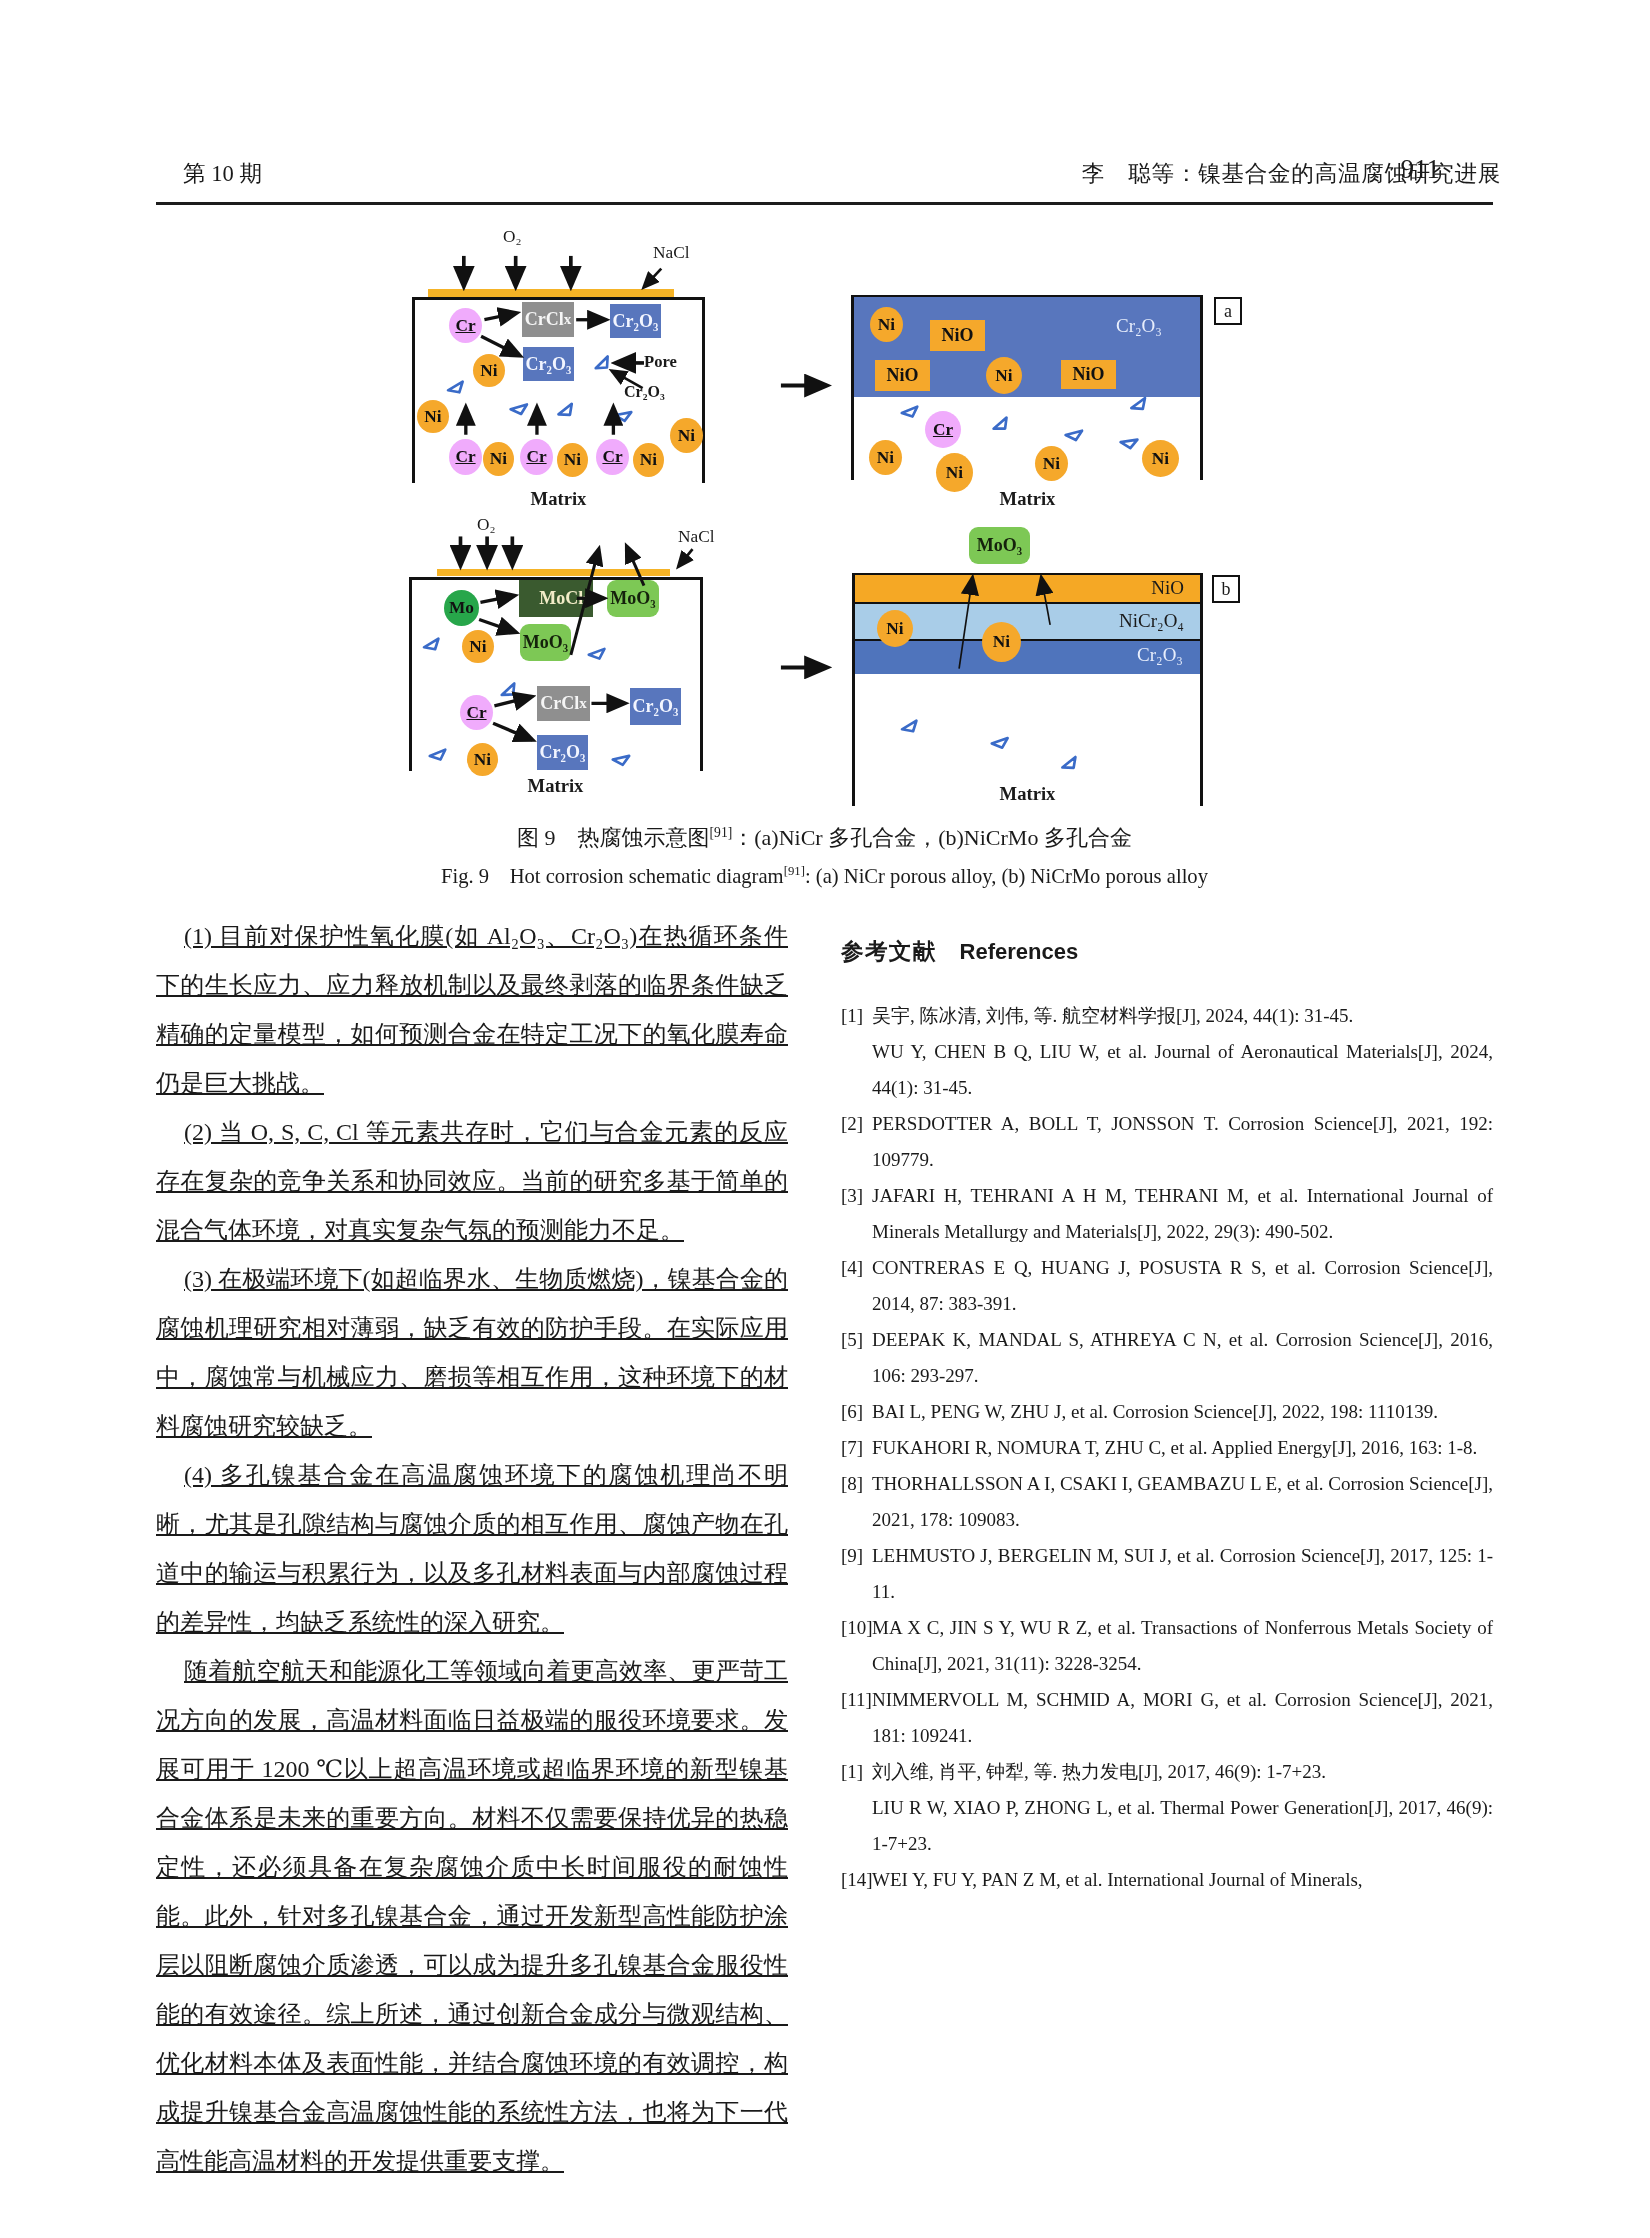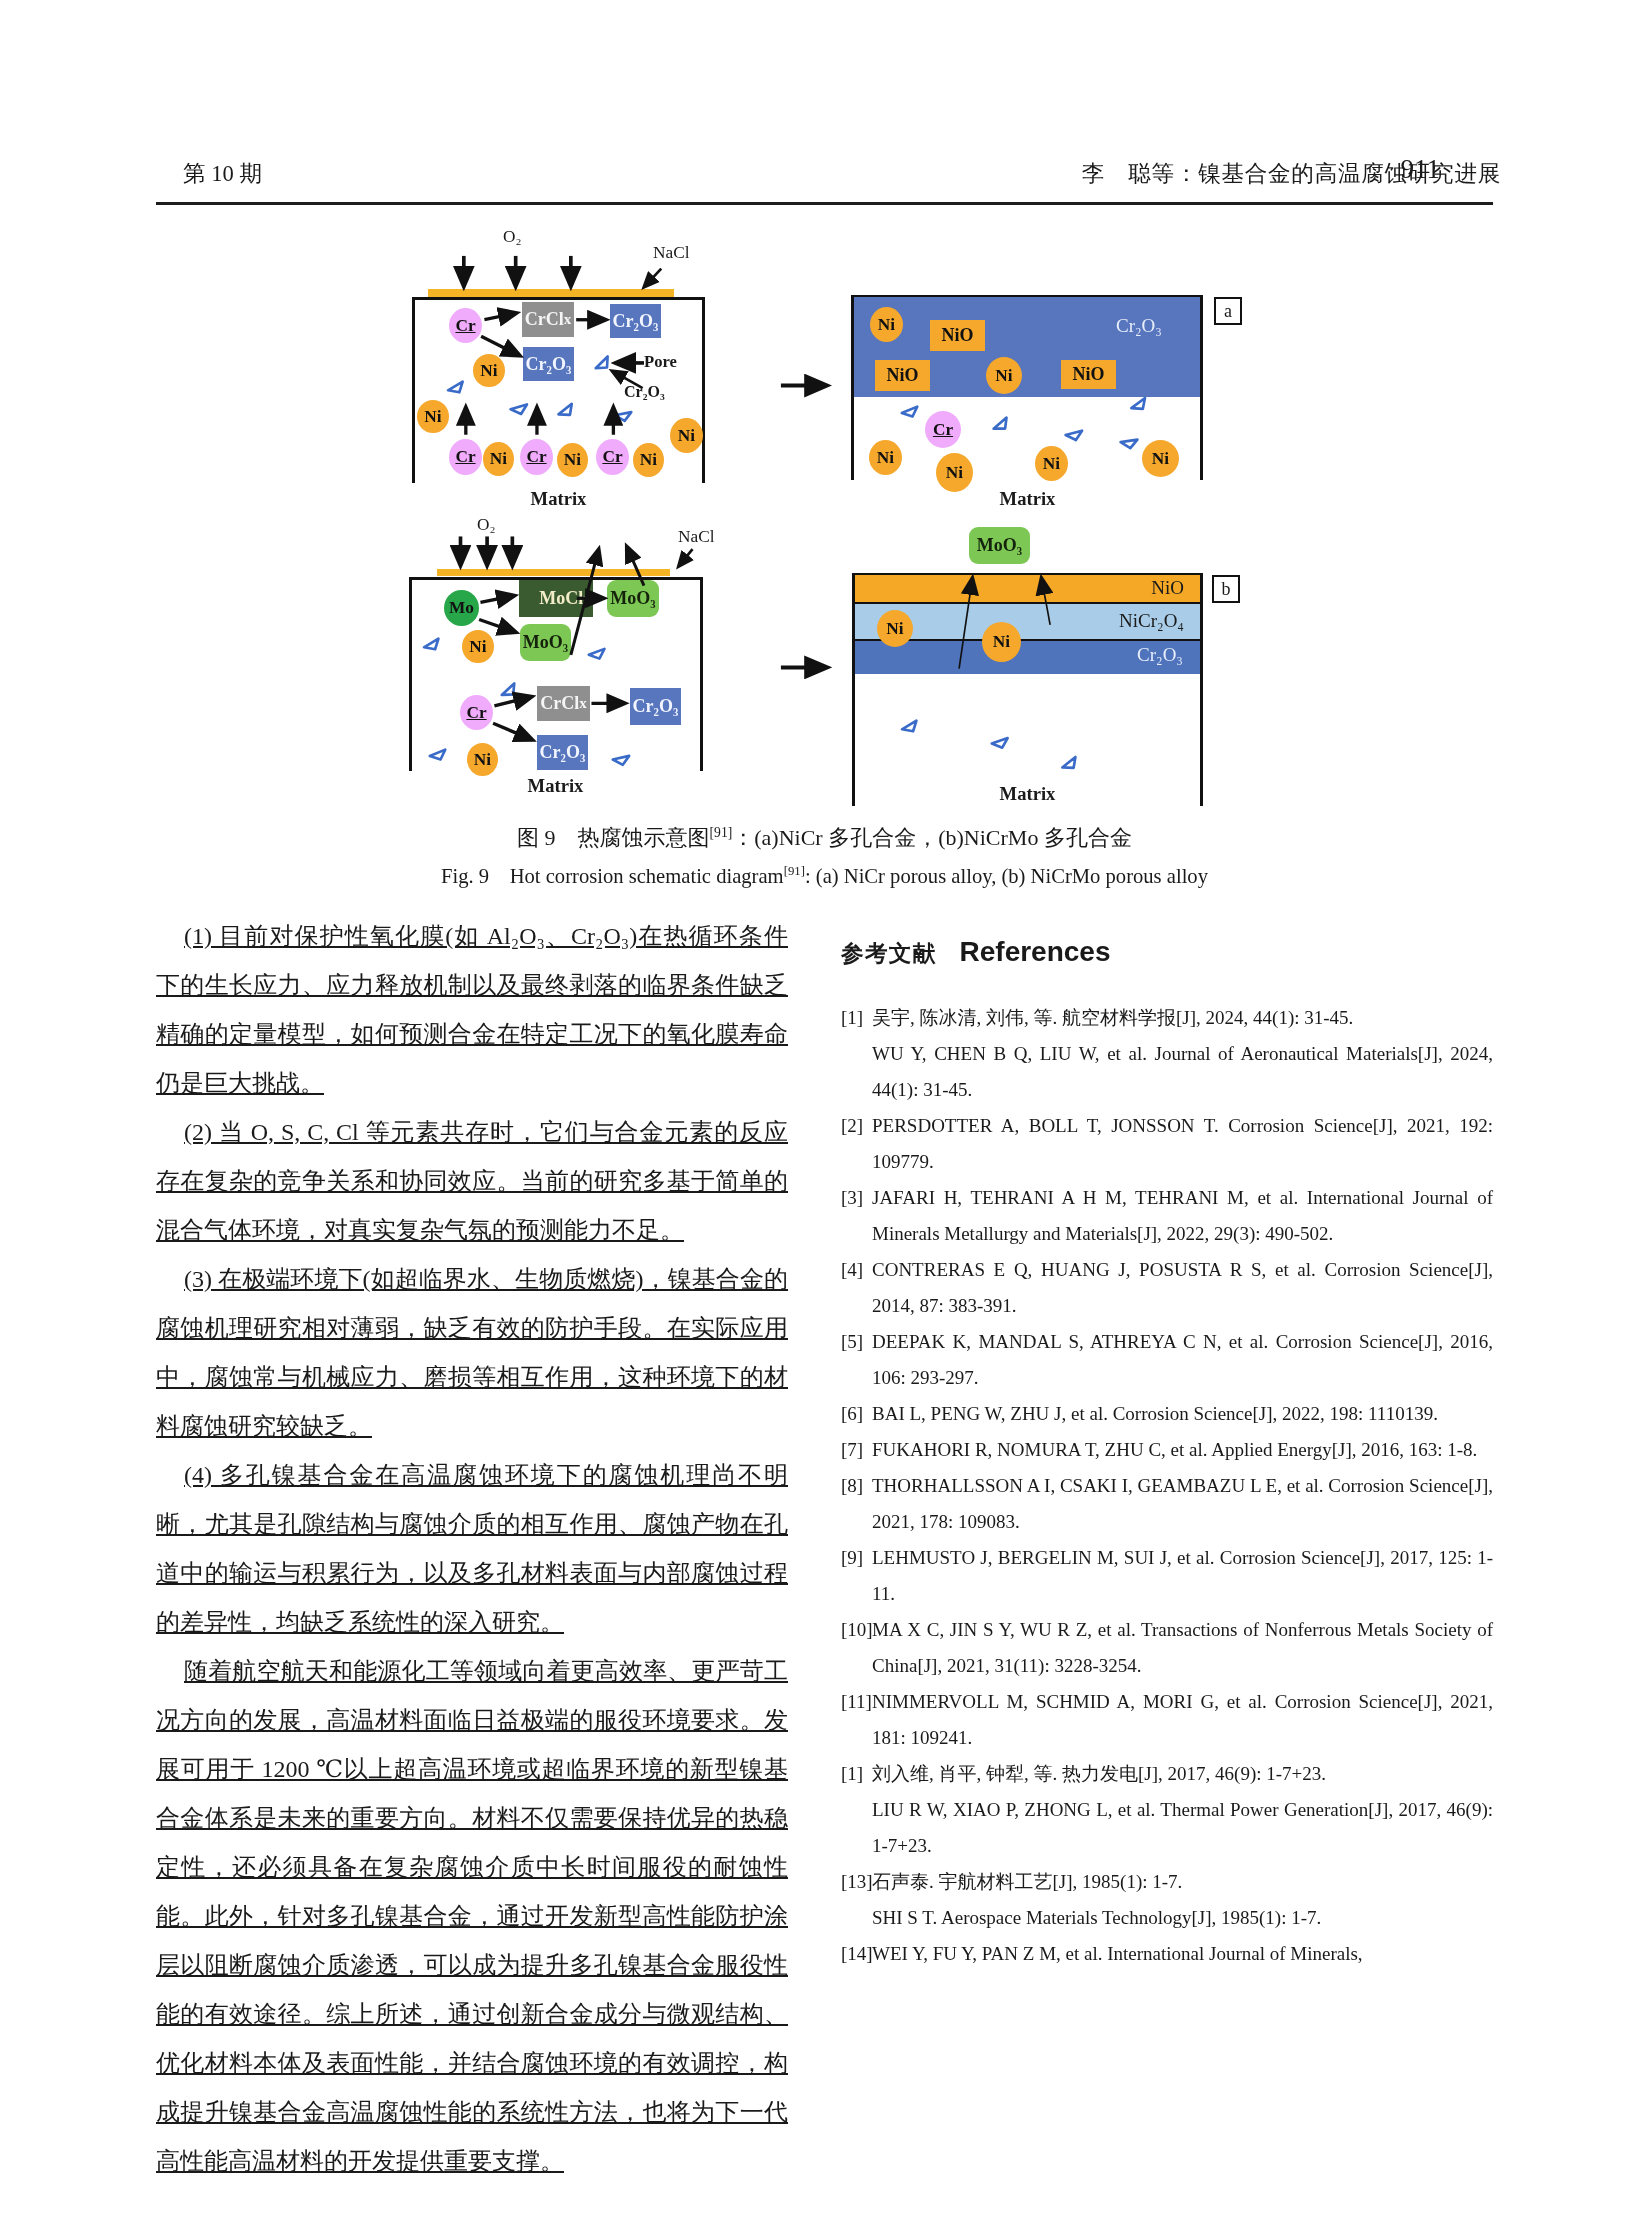--- a/index.html
+++ b/index.html
@@ -38,21 +38,21 @@
   .cap{position:absolute;left:156px;width:1337px;text-align:center;}
   .cap-cn{top:823px;font-size:22px;}
   .cap-en{top:862px;font-size:20.6px;}
   .cap sup{font-size:0.62em;}
   
   .col-left{position:absolute;left:156px;top:912px;width:632px;}
   .col-left p{margin:0;font-size:24px;line-height:49px;text-align:justify;text-indent:28px;text-decoration:underline;}
   .col-right{position:absolute;left:841px;top:928px;width:652px;}
   .ref-head{margin:8px 0 31px 0;font-size:22.6px;}
   .rh-cn{font-weight:bold;letter-spacing:1.3px;}
-  .rh-en{font-weight:bold;font-family:"Liberation Sans","DejaVu Sans",sans-serif;font-size:28px;margin-left:17.3px;}
+  .rh-en{font-weight:bold;font-family:"Liberation Sans","DejaVu Sans",sans-serif;font-size:22px;margin-left:17.3px;}
   ol.refs{list-style:none;margin:0;padding:0;}
   li.ref{position:relative;padding-left:31px;margin:0;font-size:19px;line-height:36px;}
   .ref-no{position:absolute;left:0;top:0;}
   .ref-line{display:block;text-align:justify;}
 </style>
 </head>
 <body>
 
 <div class="page">
 
@@ -309,25 +309,20 @@
       <li class="ref">
           <span class="ref-no">[11]</span>
           <span class="ref-line">NIMMERVOLL M, SCHMID A, MORI G, et al. Corrosion Science[J], 2021, 181: 109241.</span>
         </li>
       <li class="ref">
           <span class="ref-no">[1]</span>
           <span class="ref-line">刘入维, 肖平, 钟犁, 等. 热力发电[J], 2017, 46(9): 1-7+23.</span>
           <span class="ref-line">LIU R W, XIAO P, ZHONG L, et al. Thermal Power Generation[J], 2017, 46(9): 1-7+23.</span>
         </li>
       <li class="ref">
-          <span class="ref-no">[13]</span>
-          <span class="ref-line">石声泰. 宇航材料工艺[J], 1985(1): 1-7.</span>
-          <span class="ref-line">SHI S T. Aerospace Materials Technology[J], 1985(1): 1-7.</span>
-        </li>
-      <li class="ref">
           <span class="ref-no">[14]</span>
           <span class="ref-line">WEI Y, FU Y, PAN Z M, et al. International Journal of Minerals,</span>
         </li>
     </ol>
   </div>
 
 </div>
 
 
 </body></html>

